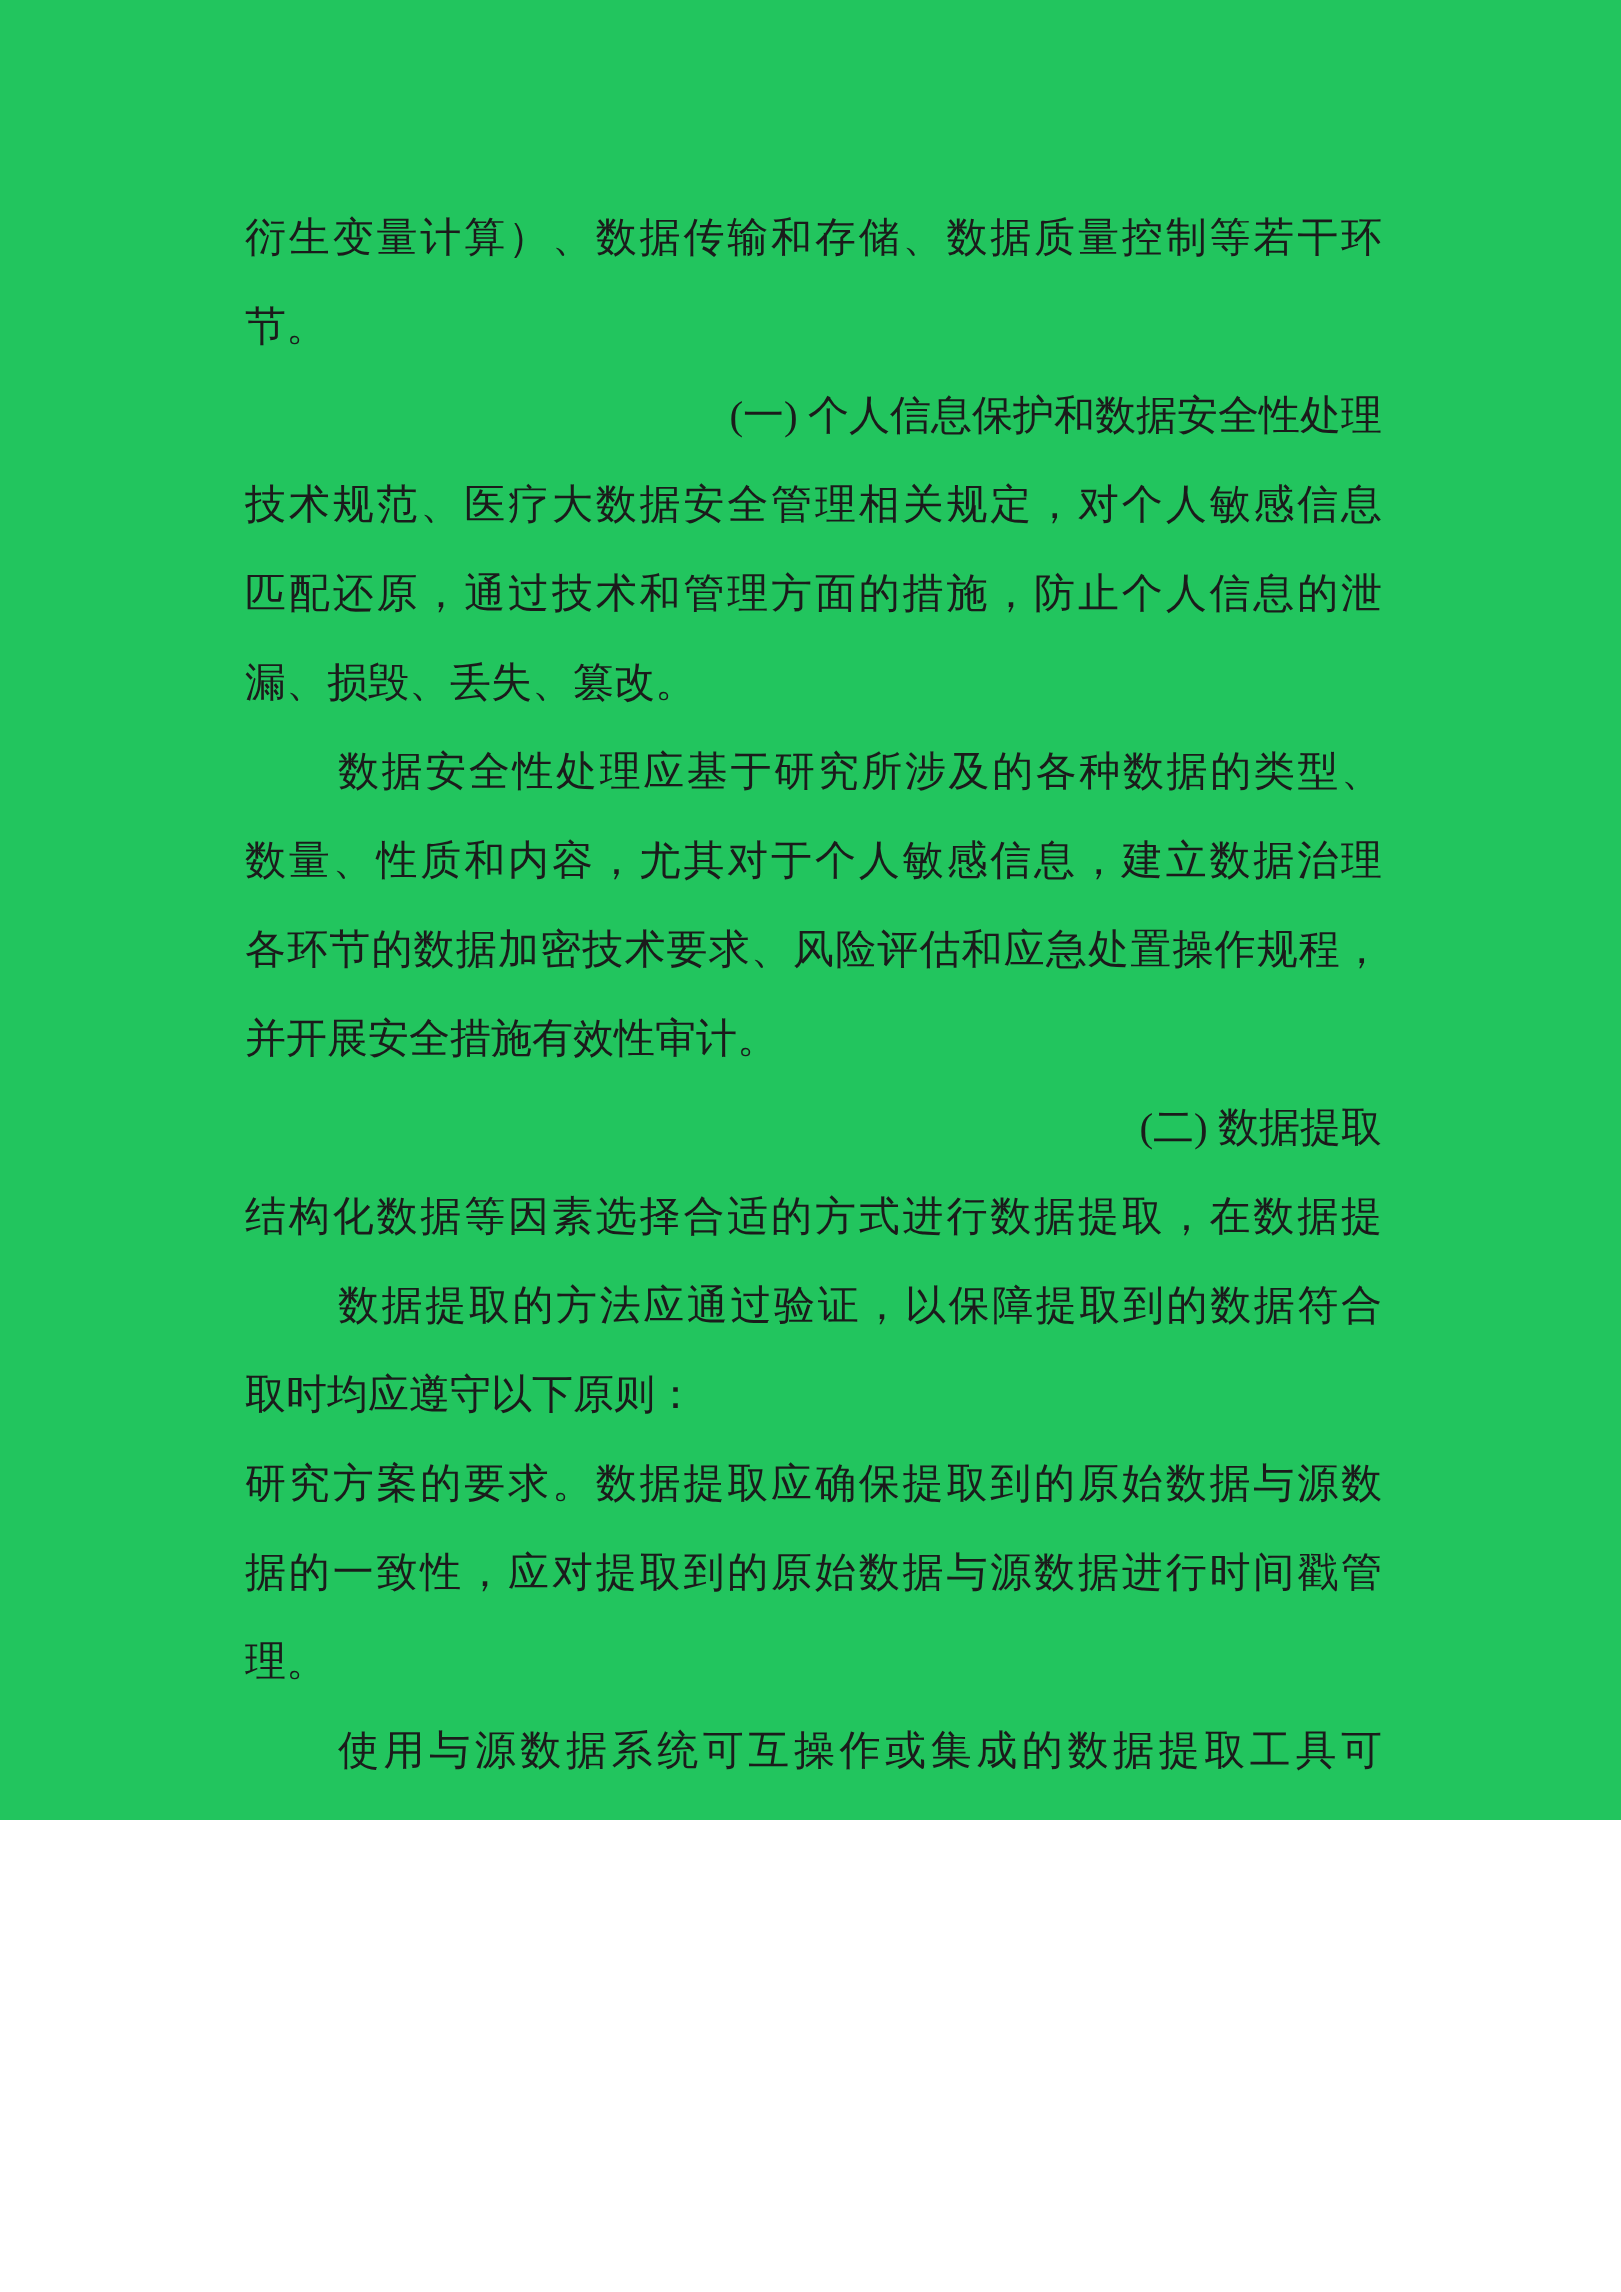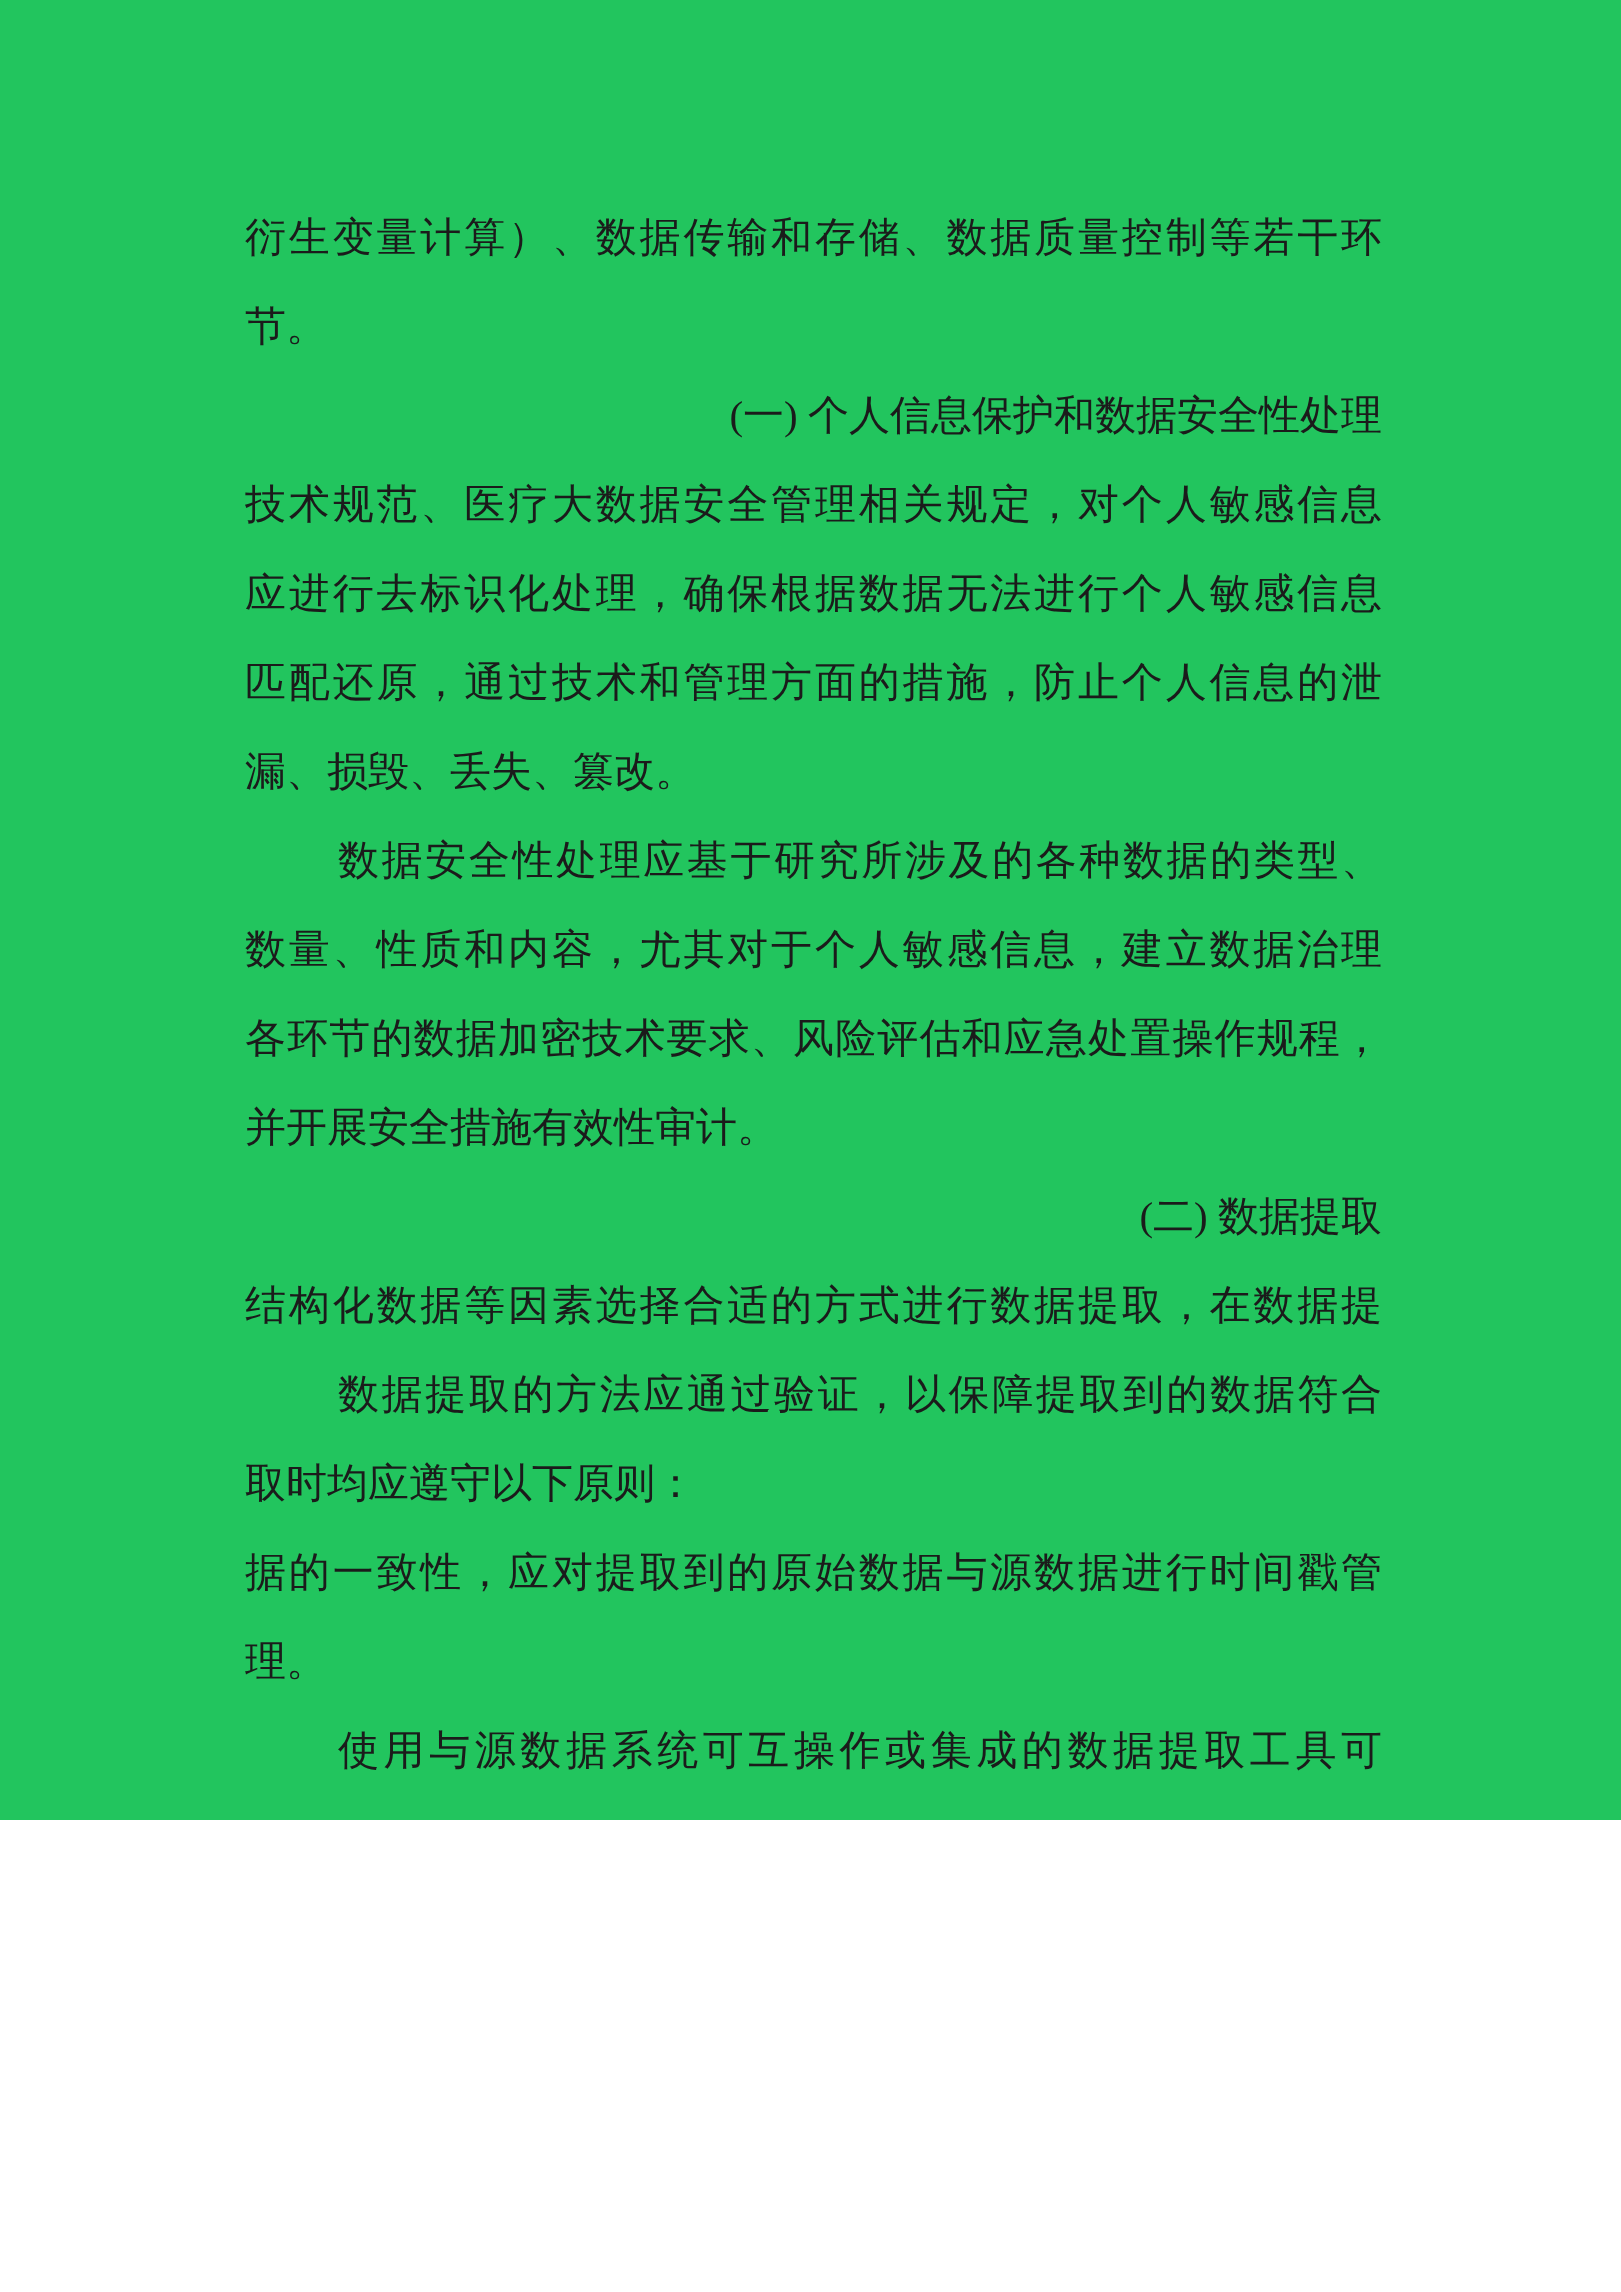--- a/index.html
+++ b/index.html
@@ -54,30 +54,30 @@
 </style>
 </head>
 <body>
 
 <div class="page">
   <div class="textblock">
     <div class="line fill">衍生变量计算）、数据传输和存储、数据质量控制等若干环</div>
     <div class="line">节。</div>
     <div class="line indent">(一) 个人信息保护和数据安全性处理</div>
     <div class="line fill">技术规范、医疗大数据安全管理相关规定，对个人敏感信息</div>
-    <div class="line fill">应进行去标识化处理，确保根据数据无法进行个人敏感信息</div>
     <div class="line fill">匹配还原，通过技术和管理方面的措施，防止个人信息的泄</div>
     <div class="line">漏、损毁、丢失、篡改。</div>
     <div class="line indent fill">数据安全性处理应基于研究所涉及的各种数据的类型、</div>
     <div class="line fill">数量、性质和内容，尤其对于个人敏感信息，建立数据治理</div>
     <div class="line fill">各环节的数据加密技术要求、风险评估和应急处置操作规程，</div>
     <div class="line">并开展安全措施有效性审计。</div>
     <div class="line indent">(二) 数据提取</div>
     <div class="line fill">结构化数据等因素选择合适的方式进行数据提取，在数据提</div>
     <div class="line indent fill">数据提取的方法应通过验证，以保障提取到的数据符合</div>
     <div class="line">取时均应遵守以下原则：</div>
+    <div class="line fill">研究方案的要求。数据提取应确保提取到的原始数据与源数</div>
     <div class="line fill">据的一致性，应对提取到的原始数据与源数据进行时间戳管</div>
     <div class="line">理。</div>
     <div class="line indent fill">使用与源数据系统可互操作或集成的数据提取工具可</div>
   </div>
   <div class="page-number">16</div>
 </div>
 
 
 </body></html>

